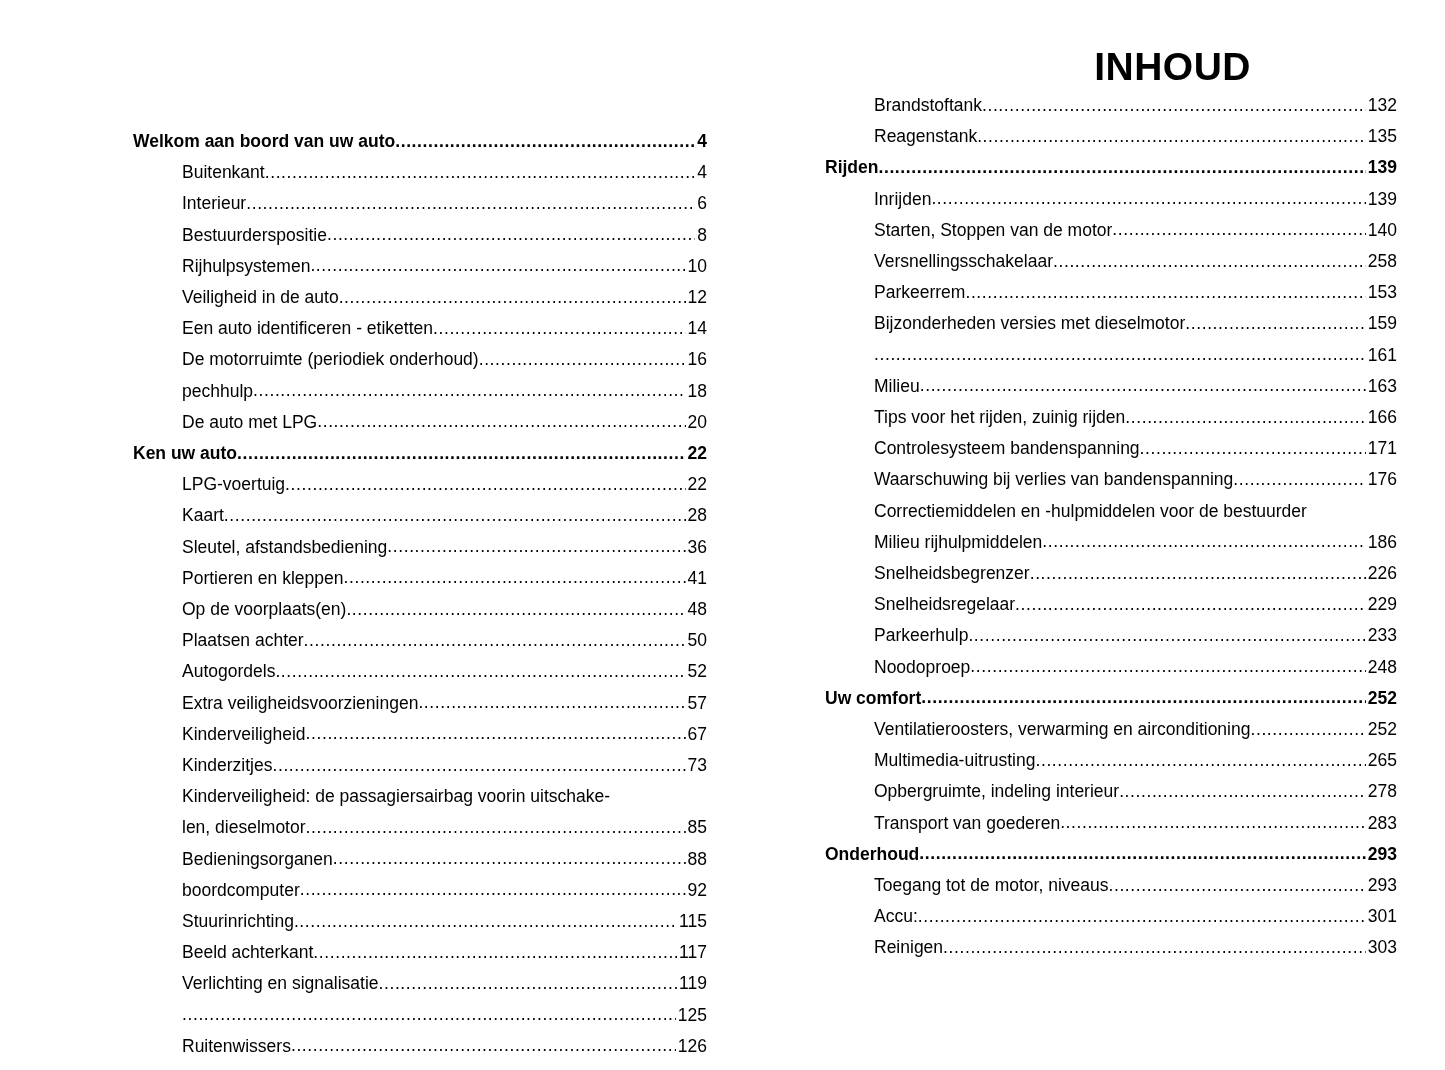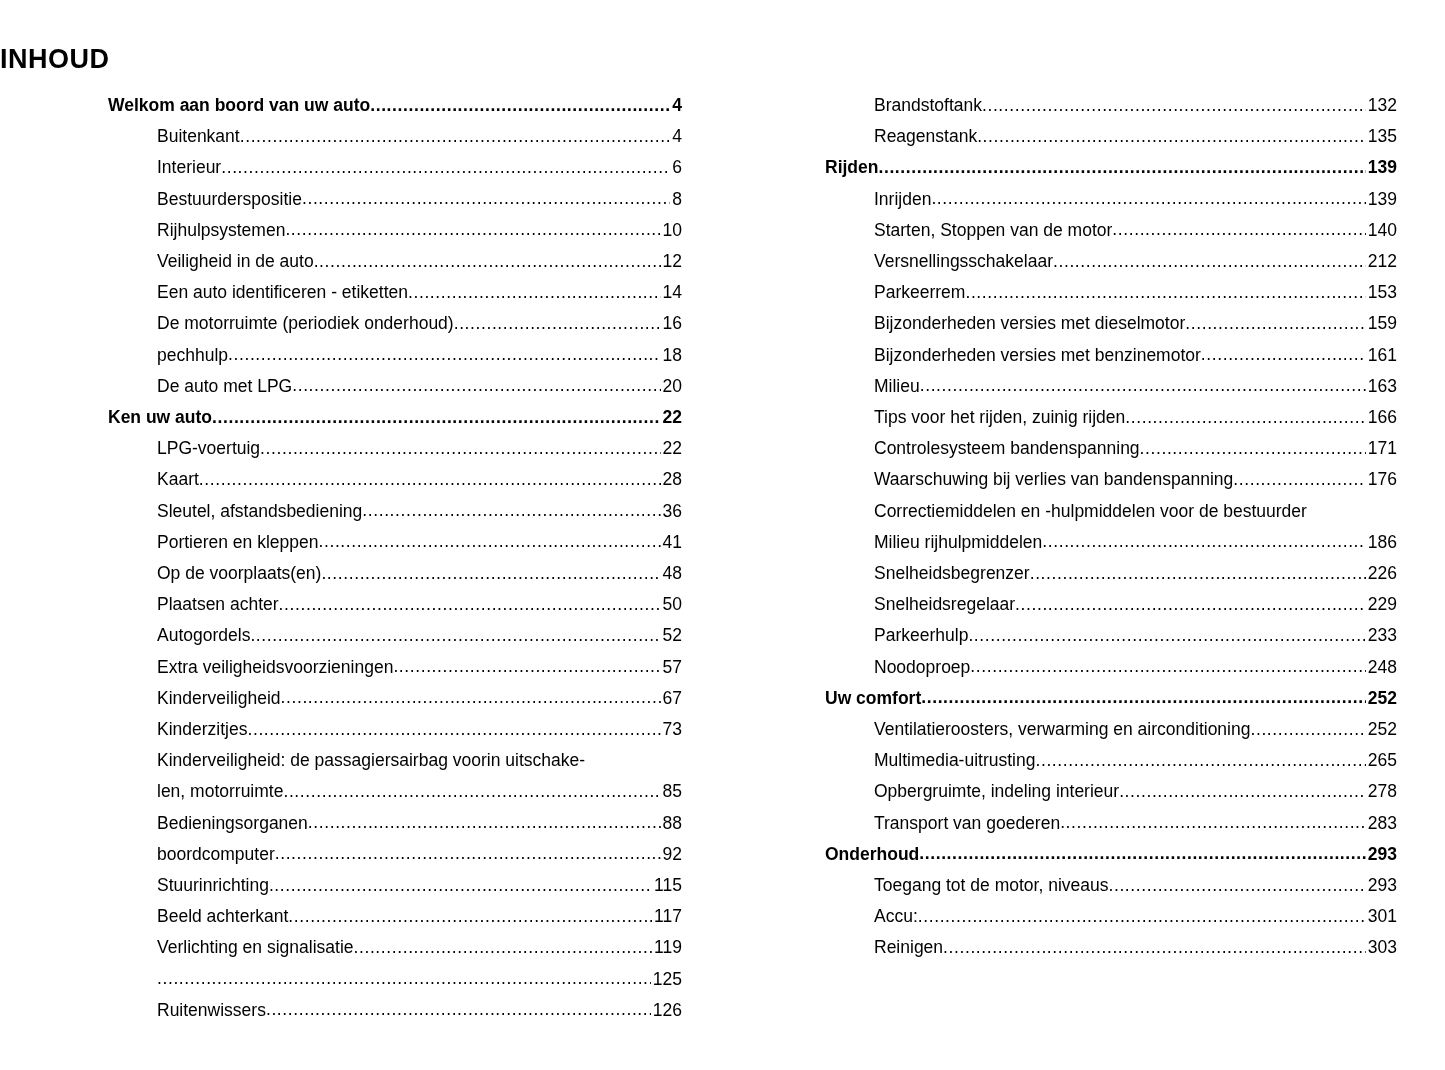--- a/index.html
+++ b/index.html
@@ -13,38 +13,38 @@
     font-family: "Liberation Sans", sans-serif;
     color: #000000;
     overflow: hidden;
     position: relative;
   }
   .page-title {
     position: absolute;
     top: 22px;
     left: 0;
     width: 1251px;
-    text-align: left;
-    font-size: 27px;
+    text-align: right;
+    font-size: 39px;
     font-weight: 700;
     letter-spacing: 0.5px;
     line-height: 38px;
   }
   .columns {
     position: absolute;
     top: 90px;
     left: 0;
     width: 1445px;
     height: 960px;
   }
   .toc-column {
     position: absolute;
     top: 0;
   }
-  .toc-column.left  { left: 108px; width: 574px; }
+  .toc-column.left  { left: 133px; width: 574px; margin-top: 36px; }
   .toc-column.right { left: 801px; width: 572px; margin-left: 24px; }
 
   .toc-entry {
     display: flex;
     align-items: baseline;
     font-size: 17.5px;
     line-height: 31.2px;
     white-space: nowrap;
   }
   .toc-entry.level-1 {
@@ -193,21 +193,21 @@
       </div>
       <div class="toc-entry level-2">
         <span class="entry-label">Kinderzitjes </span>
         <span class="entry-leader"></span>
         <span class="entry-page">73</span>
       </div>
       <div class="toc-entry level-2 wrapped-head">
         <span class="entry-label">Kinderveiligheid: de passagiersairbag voorin uitschake-</span>
       </div>
       <div class="toc-entry level-2">
-        <span class="entry-label">len, motorruimte</span>
+        <span class="entry-label">len, dieselmotor</span>
         <span class="entry-leader"></span>
         <span class="entry-page">85</span>
       </div>
       <div class="toc-entry level-2">
         <span class="entry-label">Bedieningsorganen</span>
         <span class="entry-leader"></span>
         <span class="entry-page">88</span>
       </div>
       <div class="toc-entry level-2">
         <span class="entry-label">boordcomputer</span>
@@ -261,34 +261,33 @@
         <span class="entry-page">139</span>
       </div>
       <div class="toc-entry level-2">
         <span class="entry-label">Starten, Stoppen van de motor</span>
         <span class="entry-leader"></span>
         <span class="entry-page">140</span>
       </div>
       <div class="toc-entry level-2">
         <span class="entry-label">Versnellingsschakelaar </span>
         <span class="entry-leader"></span>
-        <span class="entry-page">212</span>
+        <span class="entry-page">258</span>
       </div>
       <div class="toc-entry level-2">
         <span class="entry-label">Parkeerrem</span>
         <span class="entry-leader"></span>
         <span class="entry-page">153</span>
       </div>
       <div class="toc-entry level-2">
         <span class="entry-label">Bijzonderheden versies met dieselmotor</span>
         <span class="entry-leader"></span>
         <span class="entry-page">159</span>
       </div>
       <div class="toc-entry level-2">
-        <span class="entry-label">Bijzonderheden versies met benzinemotor </span>
         <span class="entry-leader"></span>
         <span class="entry-page">161</span>
       </div>
       <div class="toc-entry level-2">
         <span class="entry-label">Milieu </span>
         <span class="entry-leader"></span>
         <span class="entry-page">163</span>
       </div>
       <div class="toc-entry level-2">
         <span class="entry-label">Tips voor het rijden, zuinig rijden</span>

